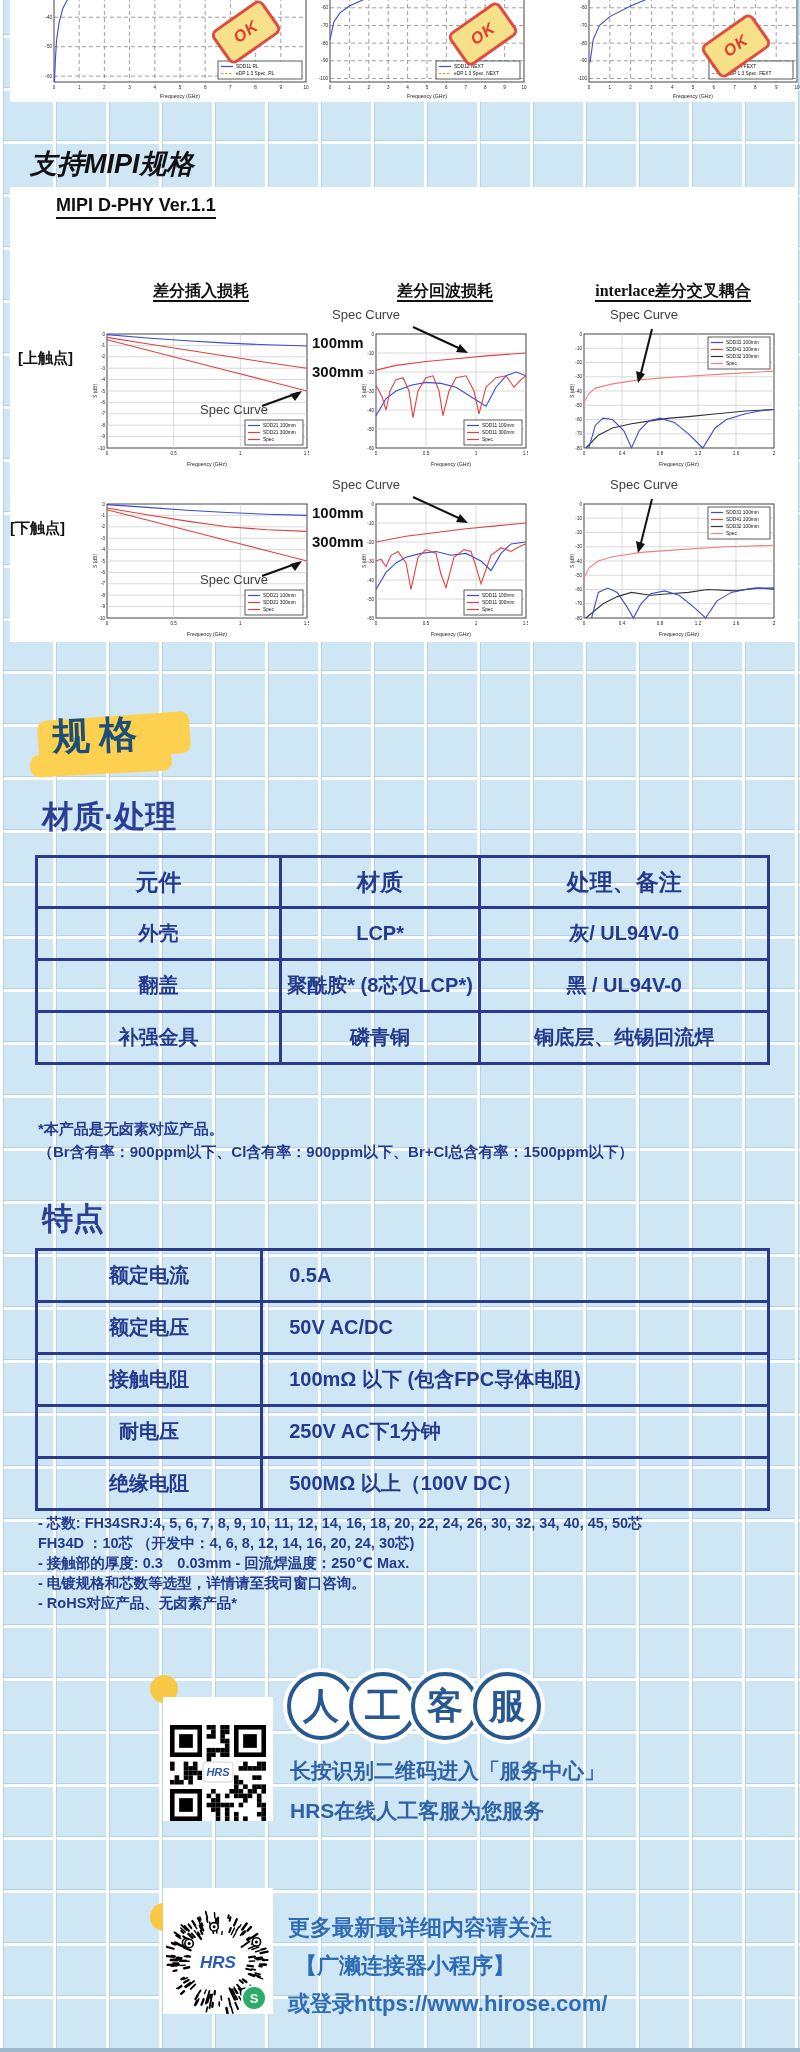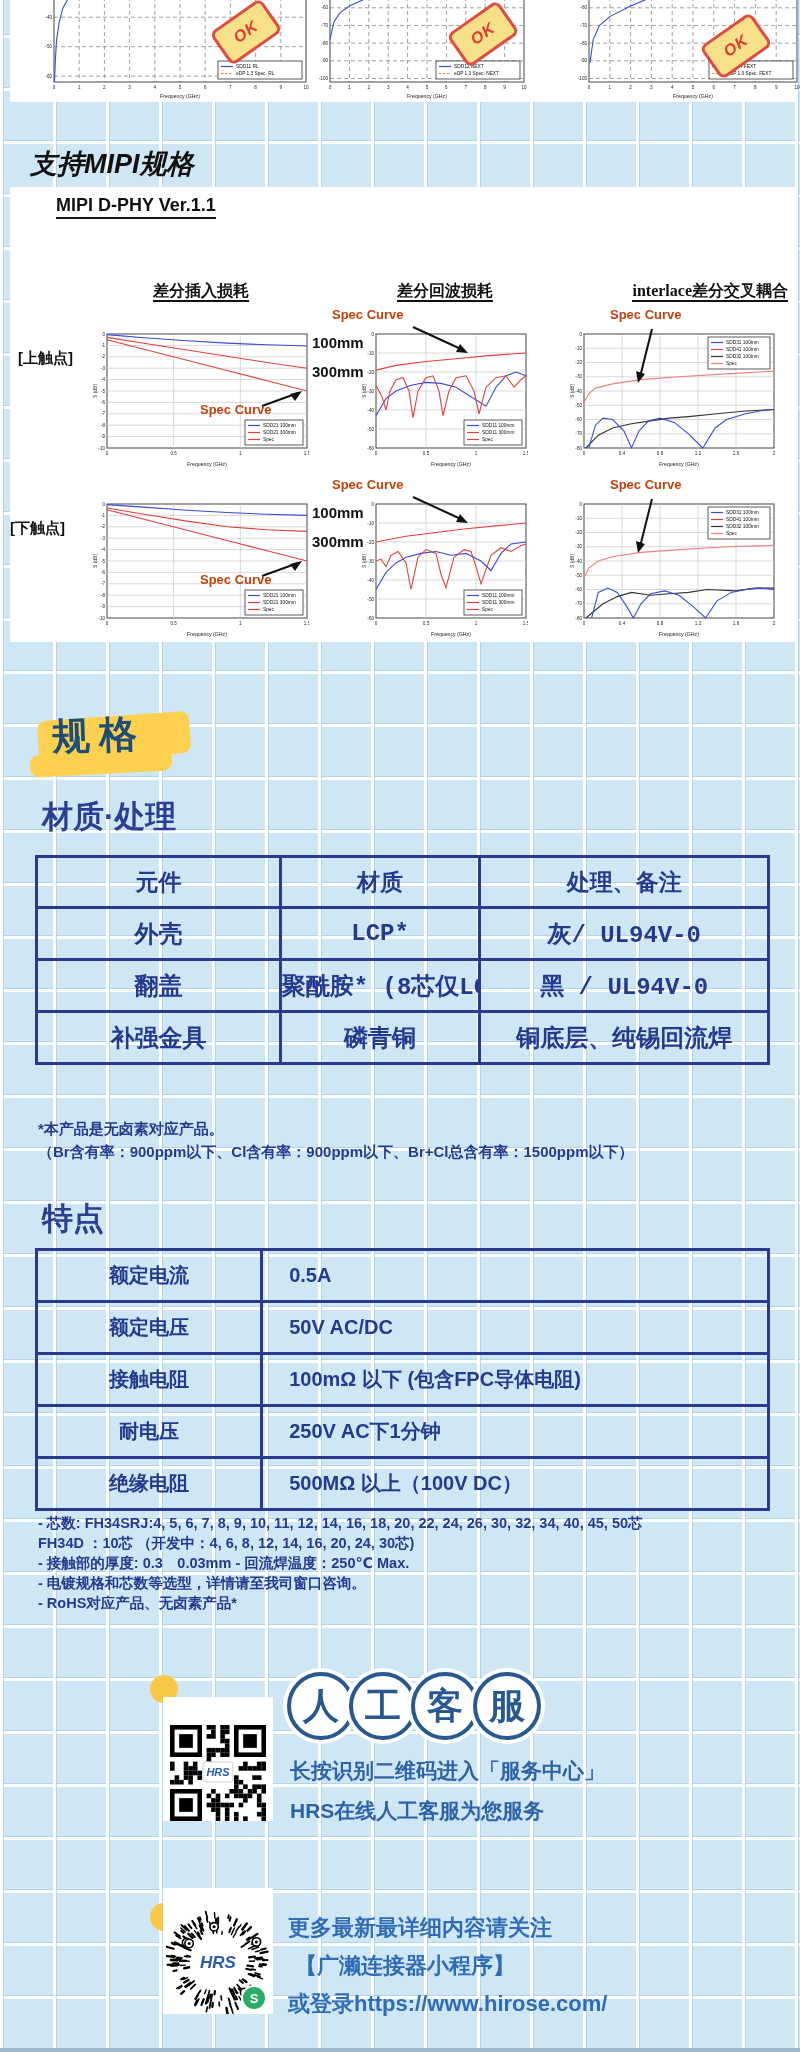--- a/index.html
+++ b/index.html
@@ -14,29 +14,29 @@
   .chart-box{position:absolute;}
   .ok-stamp{position:absolute;width:56px;height:34px;border:3px solid #e04a3f;border-radius:7px;
     background:#f7e08a;color:#e03a30;font-weight:bold;font-style:italic;font-size:16px;
     display:flex;align-items:center;justify-content:center;transform:rotate(-35deg);letter-spacing:1px;}
   .mipi-title{font-size:27px;font-weight:bold;font-style:italic;color:#111;}
   .mipi-sub{font-size:18px;font-weight:bold;color:#111;border-bottom:2px solid #111;padding-bottom:1px;}
   .col-title{font-size:16px;font-weight:bold;color:#111;text-align:center;}
   .col-title span{border-bottom:2px solid #111;padding-bottom:1px;font-family:Liberation Serif, serif;}
   .row-label{font-size:15px;font-weight:bold;color:#111;}
   .annot{font-size:15px;font-weight:bold;color:#111;}
-  .spec-curve{font-size:13px;font-weight:bold;color:#c2410c;white-space:nowrap;}
+  .spec-curve{font-size:13px;font-weight:normal;color:#404040;white-space:nowrap;}
   .badge-stroke{position:absolute;background:#fdd14f;border-radius:9px;}
   .badge-text{position:absolute;font-size:38px;font-weight:900;color:#1d4e78;letter-spacing:9px;transform:rotate(-2deg);}
   .heading{position:absolute;font-size:31px;font-weight:bold;color:#2c3e94;margin-top:8px;}
   .spec-table{border-collapse:collapse;table-layout:fixed;width:100%;}
   .spec-table th,.spec-table td{border:3px solid #2b3a8c;color:#243a8e;font-weight:bold;text-align:center;
     padding:0;white-space:nowrap;overflow:hidden;}
   .spec-table th{font-size:23px;height:48px;}
-  .mat-table td{font-size:24px;height:49px;font-family:Liberation Mono, monospace;}
+  .mat-table td{font-size:20px;height:49px;}
   .mat-table th:nth-child(1),.mat-table td:nth-child(1){width:33.3%;}
   .mat-table th:nth-child(2),.mat-table td:nth-child(2){width:27.2%;}
   .mat-table th:nth-child(3),.mat-table td:nth-child(3){width:39.5%;}
   .feat-table td{font-size:20px;height:49px;}
   .feat-table td:nth-child(1){width:31.7%;}
   .feat-table td:nth-child(2){width:68.3%;text-align:left;padding-left:26px;}
   .footnote{position:absolute;font-size:15px;font-weight:bold;color:#243a8e;white-space:nowrap;}
   .notes div{font-size:14.5px;font-weight:bold;color:#243a8e;line-height:20px;white-space:nowrap;}
   .deco-circle{position:absolute;width:28px;height:28px;border-radius:50%;background:#f9c847;}
   .qr-card{position:absolute;background:#ffffff;display:flex;align-items:flex-end;justify-content:center;}
@@ -182,21 +182,21 @@
     <div class="ok-stamp" style="left:695px;top:26px;">OK</div>
   </div>
 
   <div class="abs mipi-title" style="left:30px;top:146px;">支持MIPI规格</div>
 
   <div class="panel" style="left:10px;top:187px;width:786px;height:455px;">
     <div class="abs mipi-sub" style="left:26px;top:8px;margin-left:20px;">MIPI D-PHY Ver.1.1</div>
 
     <div class="abs col-title" style="left:101px;top:94px;width:180px;"><span>差分插入损耗</span></div>
     <div class="abs col-title" style="left:345px;top:94px;width:180px;"><span>差分回波损耗</span></div>
-    <div class="abs col-title" style="left:548px;top:94px;width:230px;text-align:right;"><span>interlace差分交叉耦合</span></div>
+    <div class="abs col-title" style="left:548px;top:94px;width:230px;"><span>interlace差分交叉耦合</span></div>
 
     <div class="abs row-label" style="left:8px;top:162px;">[上触点]</div>
     <div class="chart-box" style="left:83px;top:139px;width:216px;height:142px;">
         <svg width="216" height="142" style="position:absolute;left:0;top:0;overflow:hidden">
           <rect x="14" y="8" width="200" height="114" fill="#fff" stroke="#444" stroke-width="1"></rect>
           <text x="14" y="128.5" font-size="4.6" text-anchor="middle" fill="#222">0</text>
           <line x1="80.66666666666666" y1="8" x2="80.66666666666666" y2="122" stroke="#c9c9c9" stroke-width="0.7"></line>
           <text x="80.66666666666666" y="128.5" font-size="4.6" text-anchor="middle" fill="#222">0.5</text>
           <line x1="147.33333333333331" y1="8" x2="147.33333333333331" y2="122" stroke="#c9c9c9" stroke-width="0.7"></line>
           <text x="147.33333333333331" y="128.5" font-size="4.6" text-anchor="middle" fill="#222">1</text>

